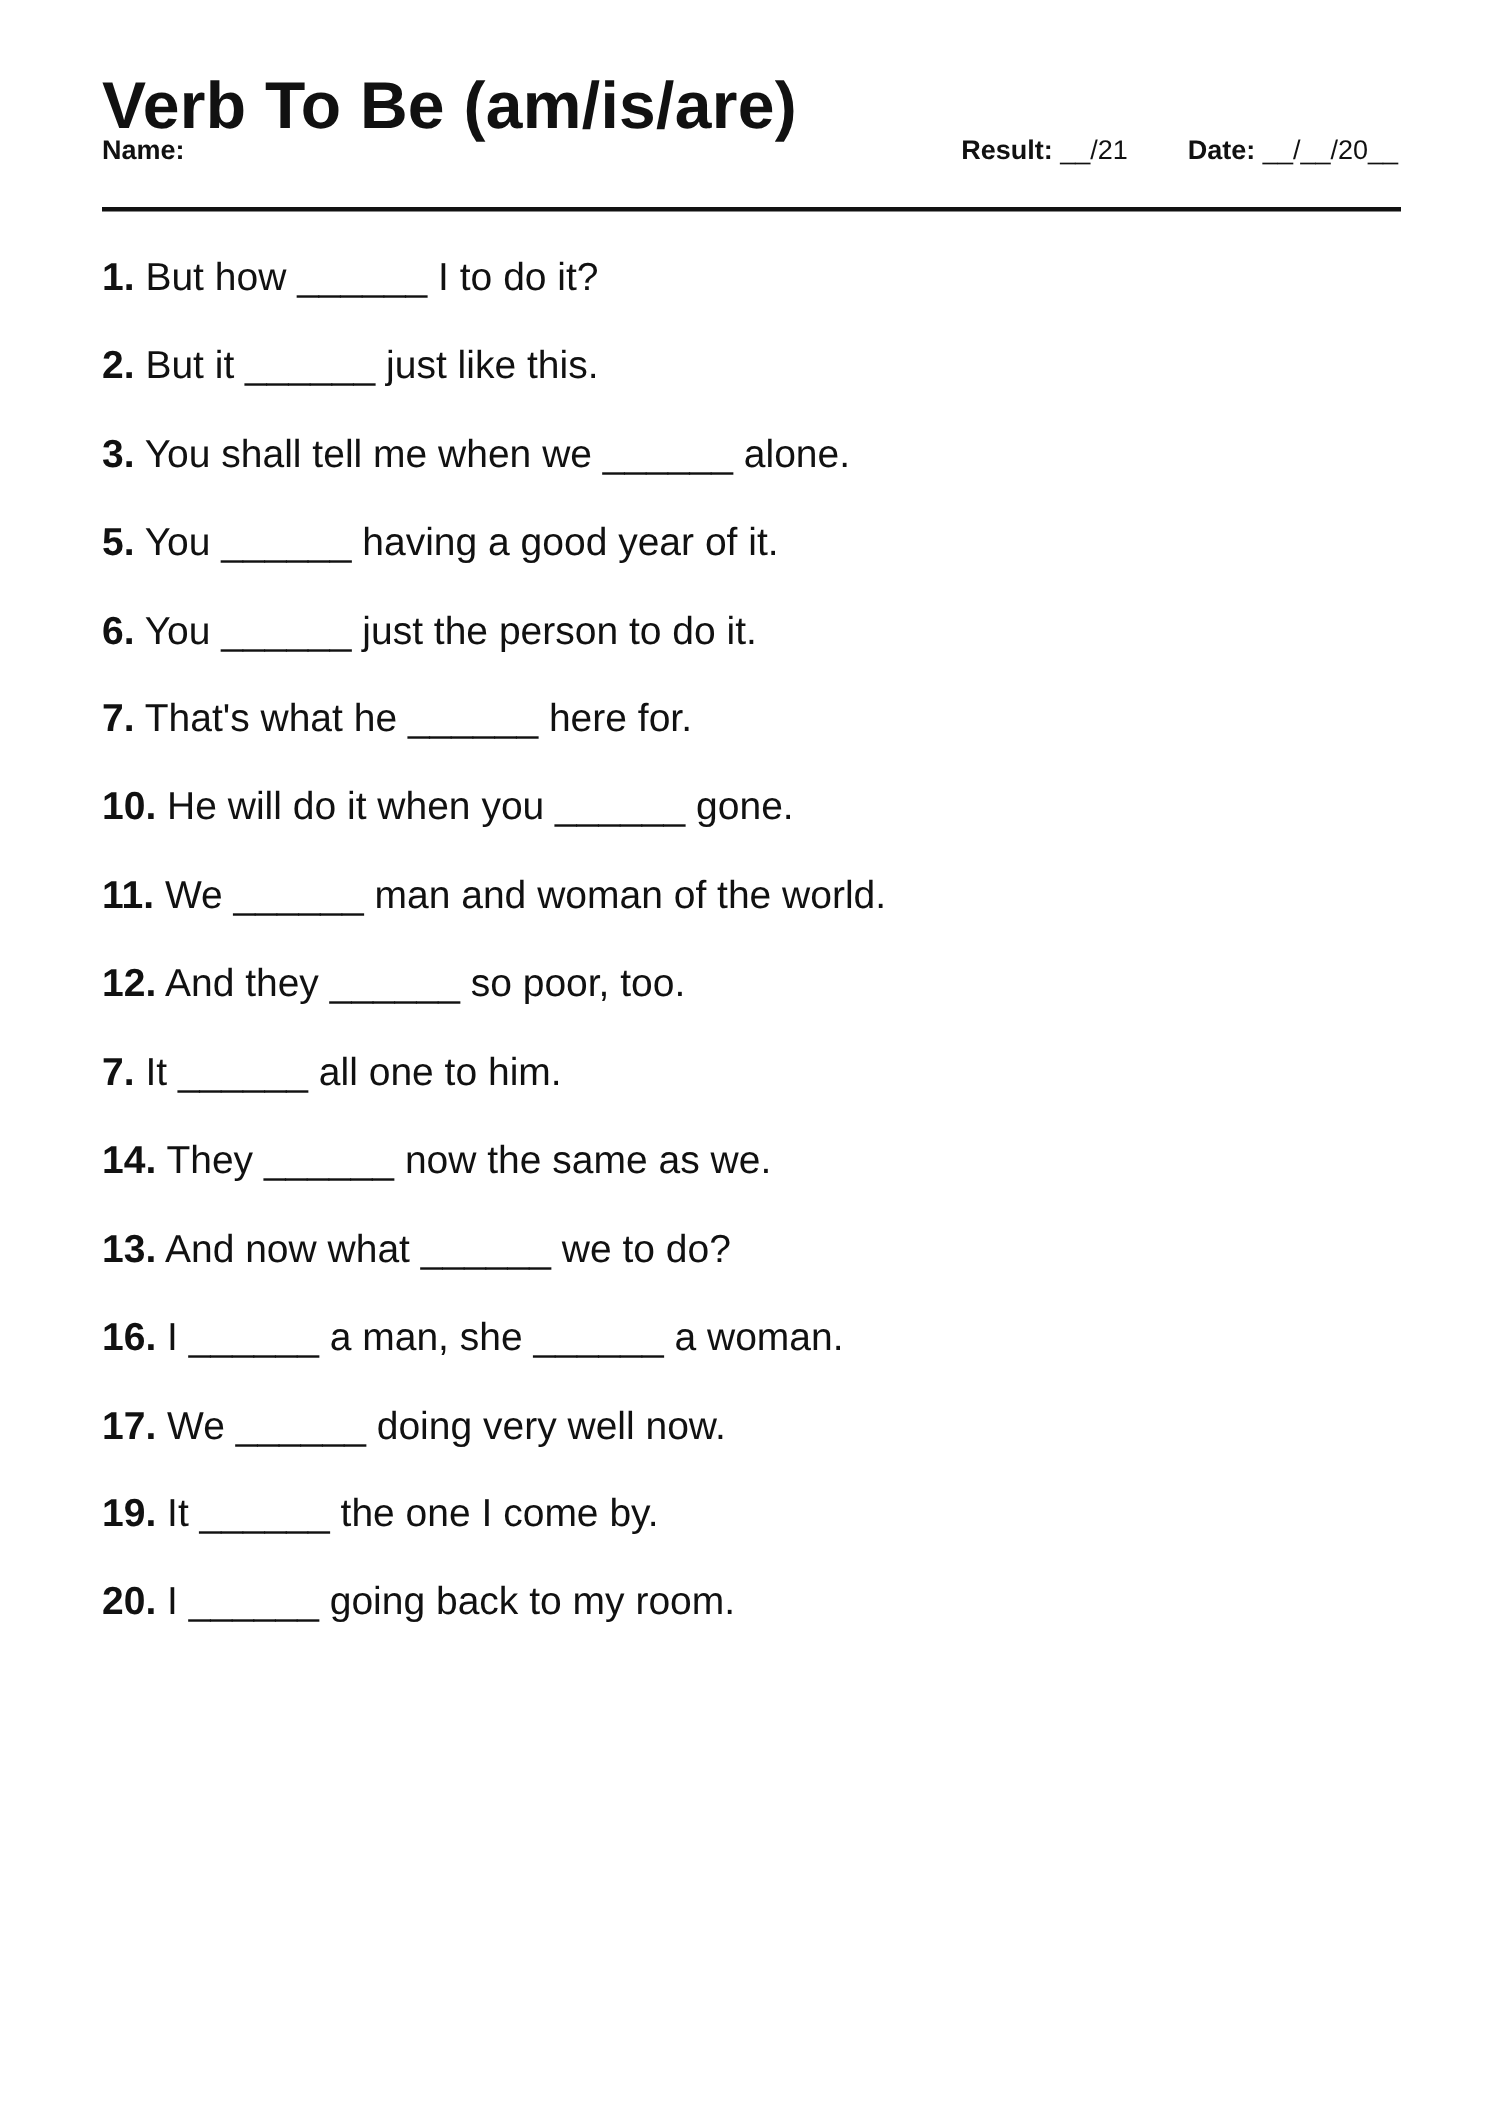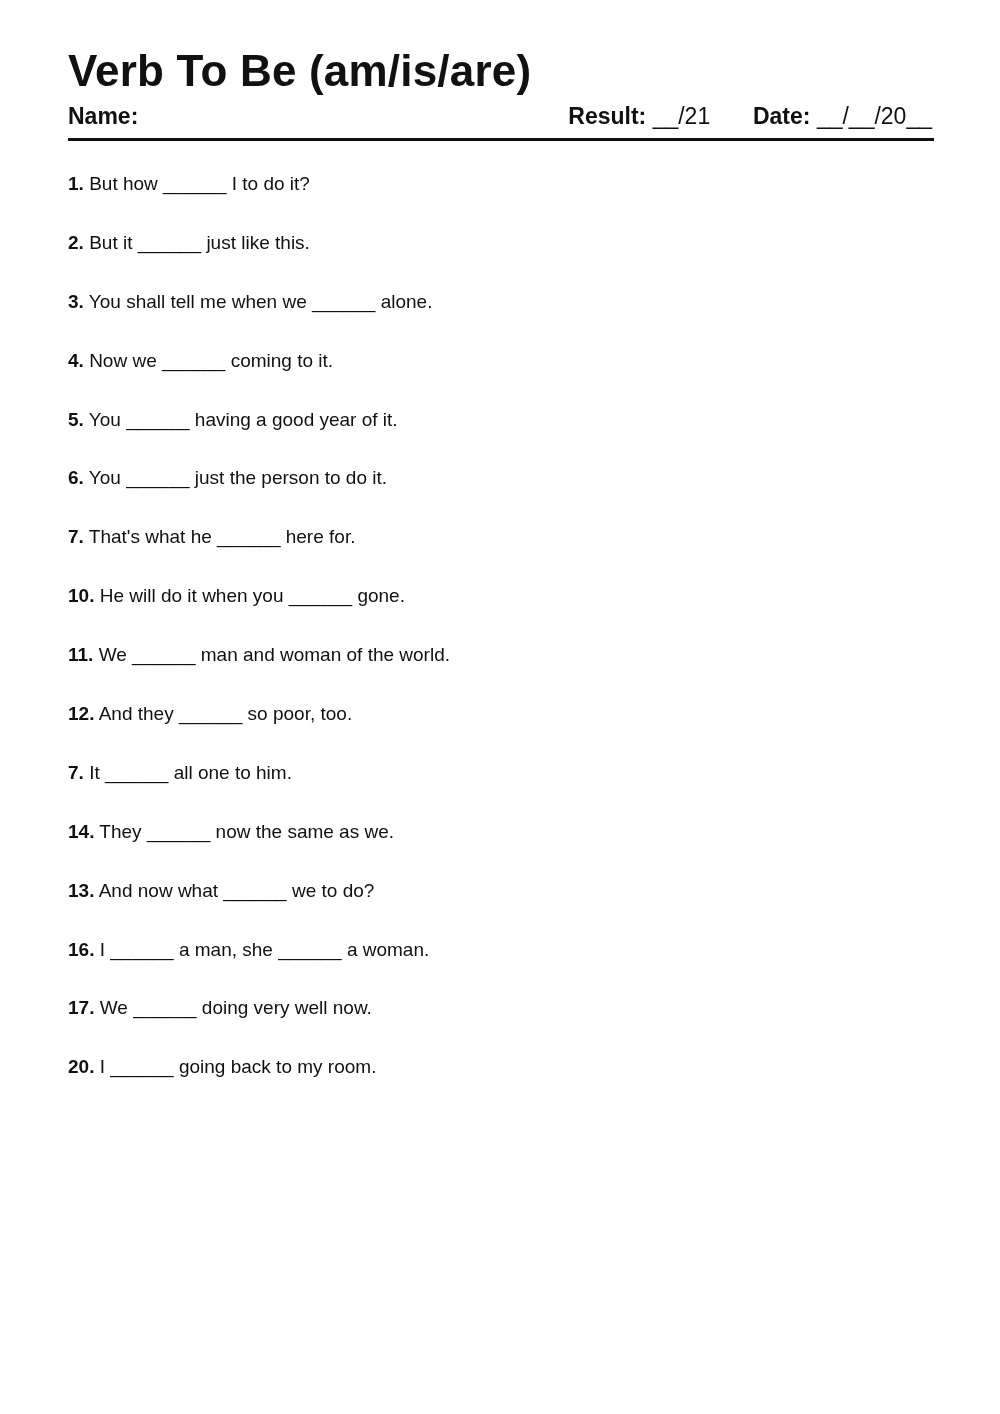--- a/index.html
+++ b/index.html
@@ -1,29 +1,29 @@
 <!DOCTYPE html>
 <html><head>
 <meta charset="utf-8">
 <style>
   html, body { margin: 0; padding: 0; background: #ffffff; }
   body { width: 1000px; height: 1414px; position: relative; overflow: hidden;
          font-family: "Liberation Sans", sans-serif; color: #111111; }
   .page { position: absolute; left: 68px; top: 0; width: 866px; }
   .title { position: absolute; top: 46px; left: 0; font-size: 44px; font-weight: bold;
            letter-spacing: 0.2px; white-space: nowrap; text-align: right; }
-  .meta-row { position: absolute; top: 103px; left: 0; width: 866px; height: 26px;
-              font-size: 23px; }
+  .meta-row { position: absolute; top: 90px; left: 0; width: 866px; height: 26px;
+              font-size: 18px; }
   .meta-name { position: absolute; left: 0; top: 0; font-weight: bold; }
   .meta-right { position: absolute; right: 2px; top: 0; white-space: nowrap; }
   .meta-right b { font-weight: bold; }
   .meta-gap { display: inline-block; width: 30px; }
   .rule { position: absolute; top: 138px; left: 0; width: 866px; height: 3px; background: #111111; }
   .questions { position: absolute; top: 170px; left: 0; width: 866px; }
-  .q { height: 58.9px; font-size: 19px; line-height: 28px; white-space: nowrap; }
+  .q { height: 58.9px; font-size: 26px; line-height: 28px; white-space: nowrap; }
   .q .num { font-weight: bold; }
 </style>
 </head>
 <body>
 
 <div class="page">
   <div class="title">Verb To Be (am/is/are)</div>
 
   <div class="meta-row">
     <span class="meta-name">Name:</span>
@@ -35,27 +35,27 @@
       <span>__/__/20__</span>
     </span>
   </div>
 
   <div class="rule"></div>
 
   <div class="questions">
     <div class="q"><span class="num">1.</span> <span>But how ______ I to do it?</span></div>
     <div class="q"><span class="num">2.</span> <span>But it ______ just like this.</span></div>
     <div class="q"><span class="num">3.</span> <span>You shall tell me when we ______ alone.</span></div>
-    <div class="q"><span class="num">4.</span> <span>Now we ______ coming to it.</span></div>
     <div class="q"><span class="num">5.</span> <span>You ______ having a good year of it.</span></div>
     <div class="q"><span class="num">6.</span> <span>You ______ just the person to do it.</span></div>
     <div class="q"><span class="num">7.</span> <span>That's what he ______ here for.</span></div>
     <div class="q"><span class="num">10.</span> <span>He will do it when you ______ gone.</span></div>
     <div class="q"><span class="num">11.</span> <span>We ______ man and woman of the world.</span></div>
     <div class="q"><span class="num">12.</span> <span>And they ______ so poor, too.</span></div>
     <div class="q"><span class="num">7.</span> <span>It ______ all one to him.</span></div>
     <div class="q"><span class="num">14.</span> <span>They ______ now the same as we.</span></div>
     <div class="q"><span class="num">13.</span> <span>And now what ______ we to do?</span></div>
     <div class="q"><span class="num">16.</span> <span>I ______ a man, she ______ a woman.</span></div>
     <div class="q"><span class="num">17.</span> <span>We ______ doing very well now.</span></div>
+    <div class="q"><span class="num">19.</span> <span>It ______ the one I come by.</span></div>
     <div class="q"><span class="num">20.</span> <span>I ______ going back to my room.</span></div>
   </div>
 </div>
 
 </body></html>

